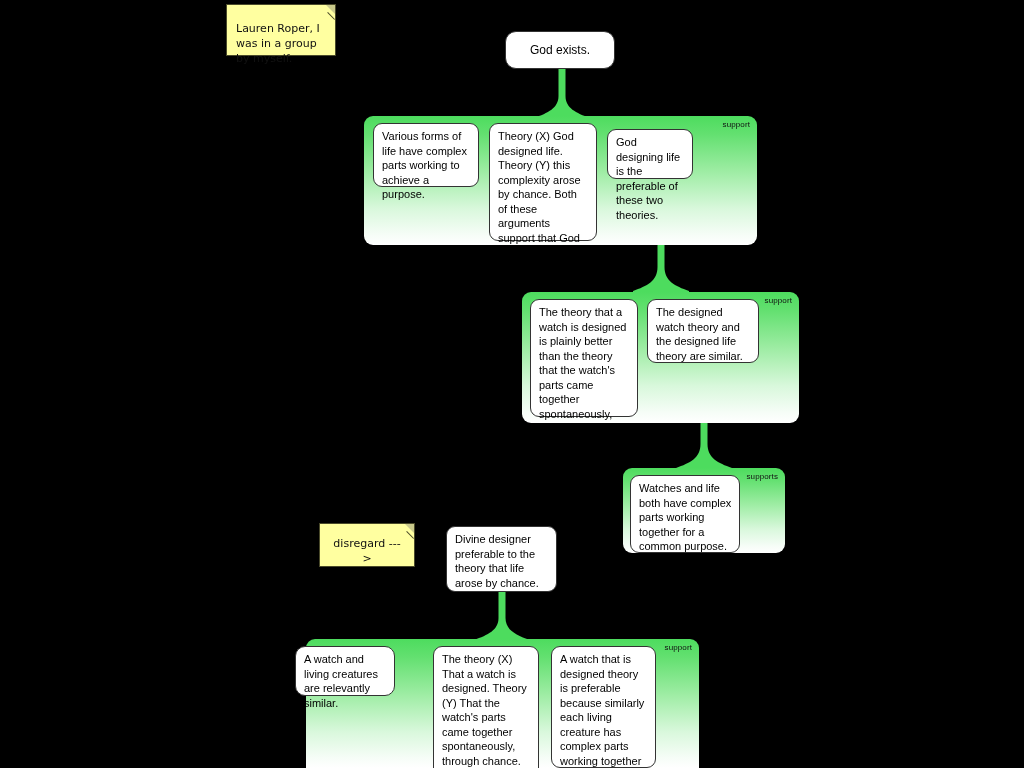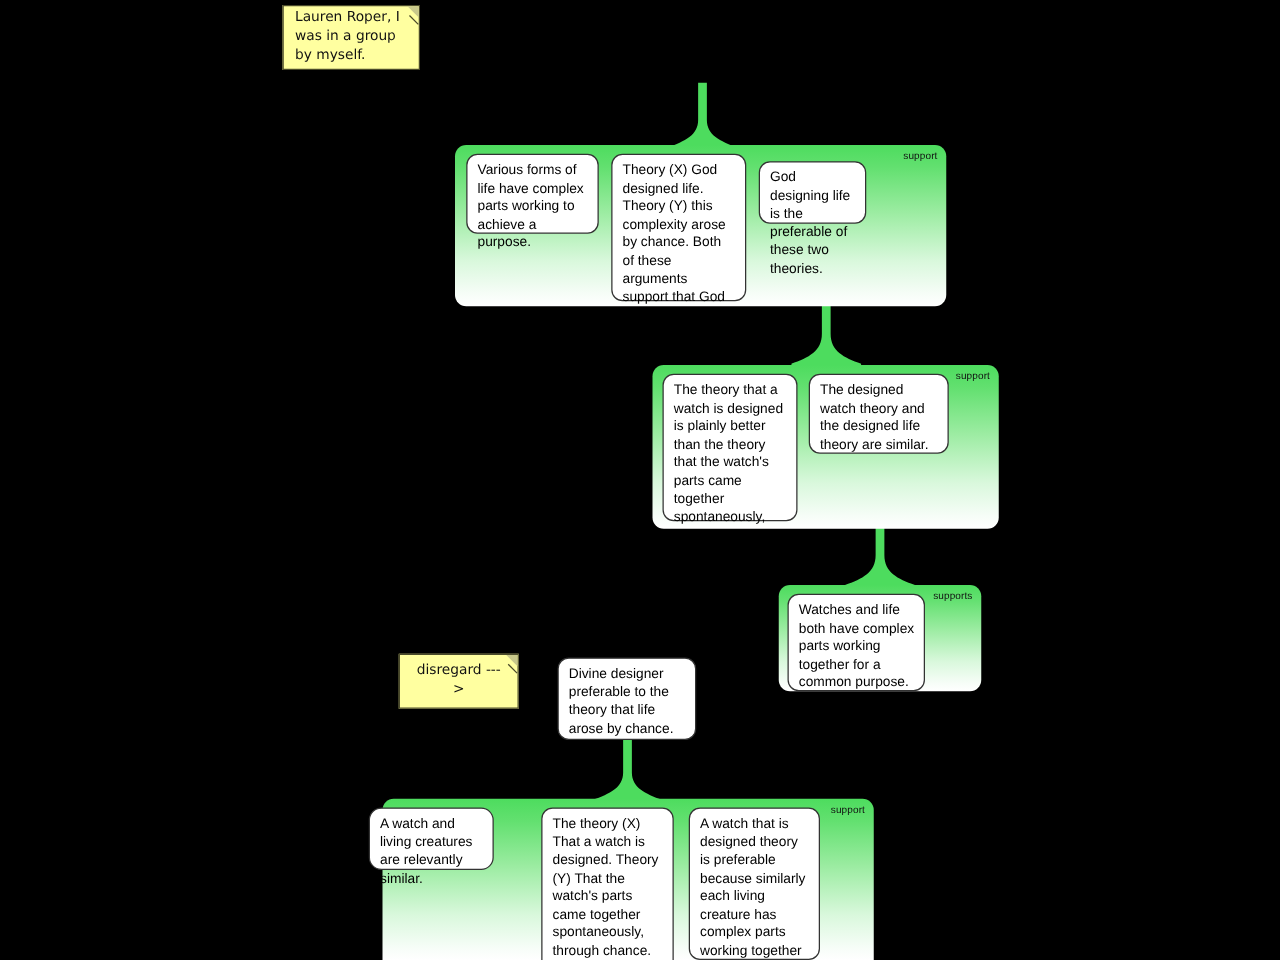--- a/index.html
+++ b/index.html
@@ -77,21 +77,21 @@
 
   
   .note {
     position: absolute;
     box-sizing: border-box;
     background: #ffffa0;
     border: 1px solid #4a4a2a;
     color: #111111;
     font-size: 11px;
     line-height: 15px;
-    padding: 1px 9px 5px 9px;
+    padding: 16px 9px 5px 9px;
     z-index: 8;
     font-family: "DejaVu Sans", sans-serif;
   }
   .note .fold {
     position: absolute;
     top: 0;
     right: 0;
     width: 0; height: 0;
     border-left: 9px solid transparent;
     border-top: 9px solid #c9c98b;
@@ -158,20 +158,21 @@
   </div>
   <div class="box" style="left:630px; top:475px; width:110px; height:78px;">Watches and life both have complex parts working together for a common purpose.</div>
 
   <div class="panel" style="left:306px; top:639px; width:393px; height:129px; border-bottom-left-radius:0; border-bottom-right-radius:0;">
     <span class="panel-label">support</span>
   </div>
   <div class="box" style="left:295px; top:646px; width:100px; height:50px;border-radius:10px;">A watch and living creatures are relevantly similar.</div>
   <div class="box" style="left:433px; top:646px; width:106px; height:154px;">The theory (X) That a watch is designed. Theory (Y) That the watch's parts came together spontaneously, through chance.</div>
   <div class="box" style="left:551px; top:646px; width:105px; height:122px;">A watch that is designed theory is preferable because similarly each living creature has complex parts working together for a purpose.</div>
 
+  <div class="box claim" style="left:505px; top:31px; width:110px; height:38px;">God exists.</div>
 
   <div class="box" style="left:446px; top:526px; width:111px; height:66px;">Divine designer preferable to the theory that life arose by chance.</div>
 
   <div class="note" style="left:226px; top:4px; width:110px; height:52px;">
     <span>Lauren Roper, I was in a group by myself.</span>
     <span class="fold"></span>
     <span class="fold-line"></span>
   </div>
 
   <div class="note center" style="left:319px; top:523px; width:96px; height:44px;">

